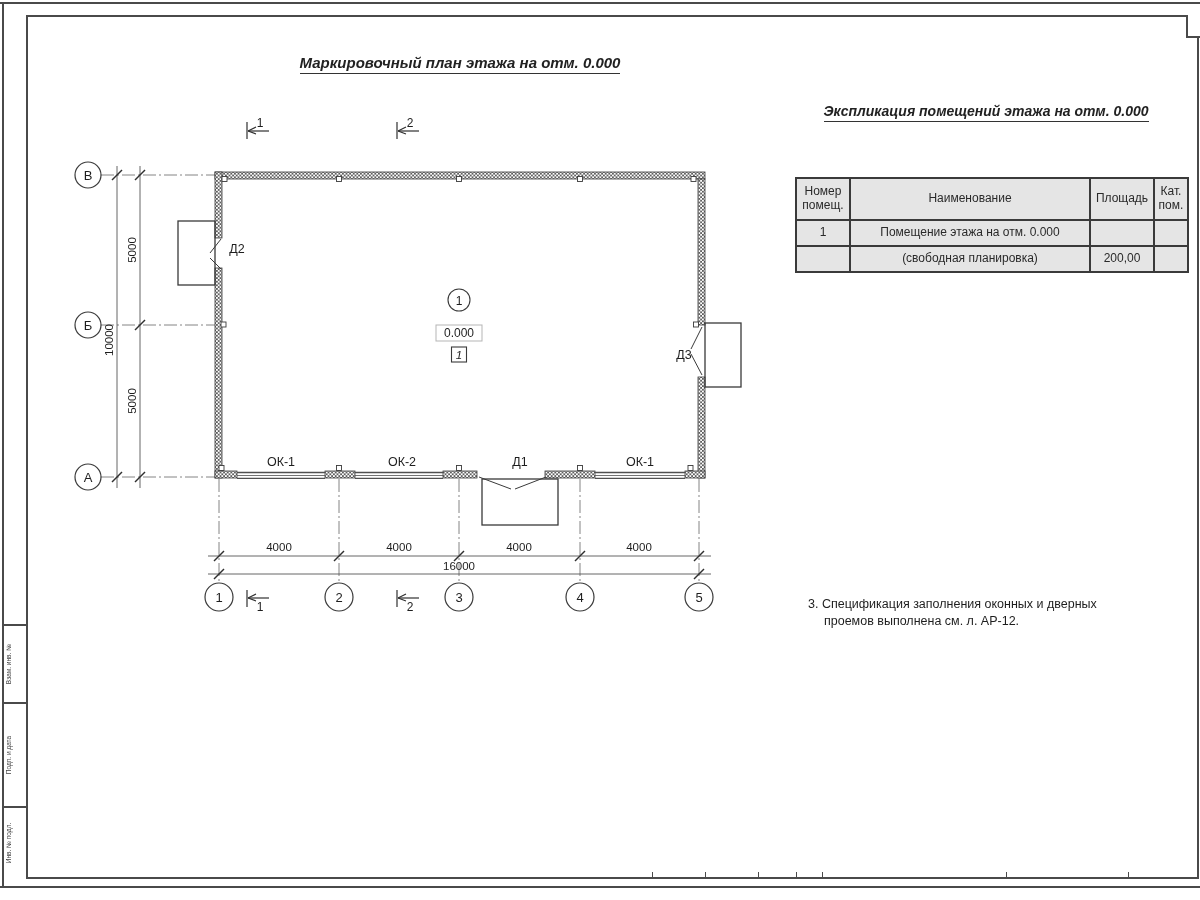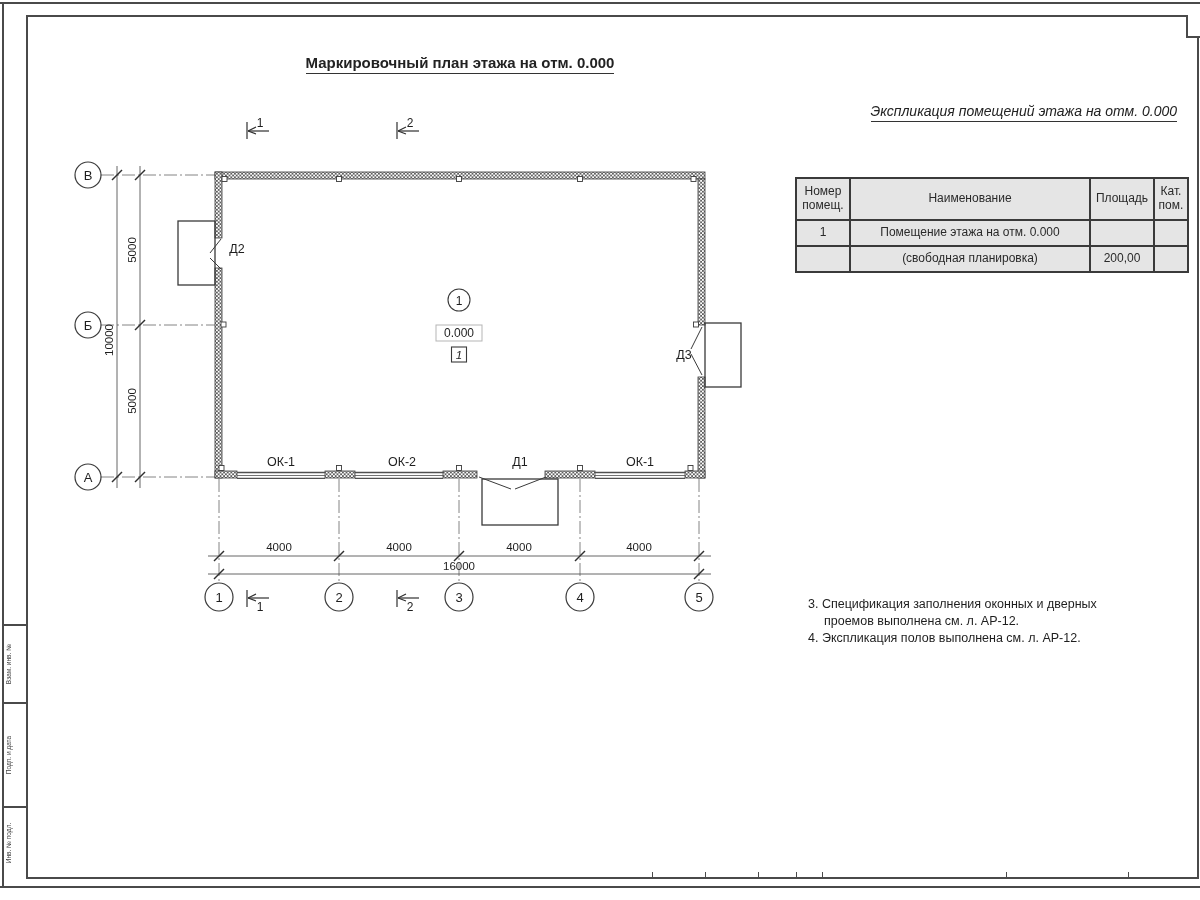--- a/index.html
+++ b/index.html
@@ -1,23 +1,23 @@
 <!DOCTYPE html>
 <html><head>
 <meta charset="utf-8">
 <style>
   html,body{margin:0;padding:0;background:#e8e8e8;}
   .sheet{position:relative;width:1200px;height:900px;background:#ffffff;overflow:hidden;
          font-family:"Liberation Sans", sans-serif;color:#2a2a2a;}
   .ln{position:absolute;background:#4a4a4a;}
   .plan-title{position:absolute;left:260px;top:54px;width:400px;text-align:center;
-      font-size:15px;font-weight:600;color:#222;}
+      font-size:15px;font-style:italic;font-weight:600;color:#222;}
   .plan-title span{display:inline-block;border-bottom:1.6px solid #333;padding-bottom:2px;}
-  .expl-title{position:absolute;left:795px;top:103px;width:382px;text-align:right;
-      font-size:14px;font-style:italic;font-weight:400;color:#222;}
+  .expl-title{position:absolute;left:795px;top:103px;width:382px;text-align:center;
+      font-size:14px;font-style:italic;font-weight:700;color:#222;}
   .expl-title span{display:inline-block;border-bottom:1.5px solid #333;padding-bottom:2px;}
   table.expl{position:absolute;left:795px;top:177px;border-collapse:collapse;table-layout:fixed;}
   table.expl th, table.expl td{border:2px solid #3a3a3a;font-weight:400;
       font-size:12px;line-height:1.15;padding:1px 3px;vertical-align:middle;background:#e5e5e5;}
   table.expl th{text-align:center;height:38px;}
   table.expl td{height:22px;}
   .c-num{width:46px;text-align:center;}
   .c-name{width:232px;margin-top:38px;}
   td.c-name{text-align:center;padding-left:6px;}
   .c-area{width:56px;text-align:center;}
@@ -255,16 +255,15 @@
       <td class="c-num"></td>
       <td class="c-name">(свободная планировка)</td>
       <td class="c-area">200,00</td>
       <td class="c-cat"></td>
     </tr>
   </tbody>
     </table>
 
   <div class="notes">
     <div class="note">3. Спецификация заполнения оконных и дверных проемов выполнена см. л. АР-12.</div>
-    <div class="note">4. Экспликация полов выполнена см. л. АР-12.</div>
   </div>
 
 </div>
 
 </body></html>

